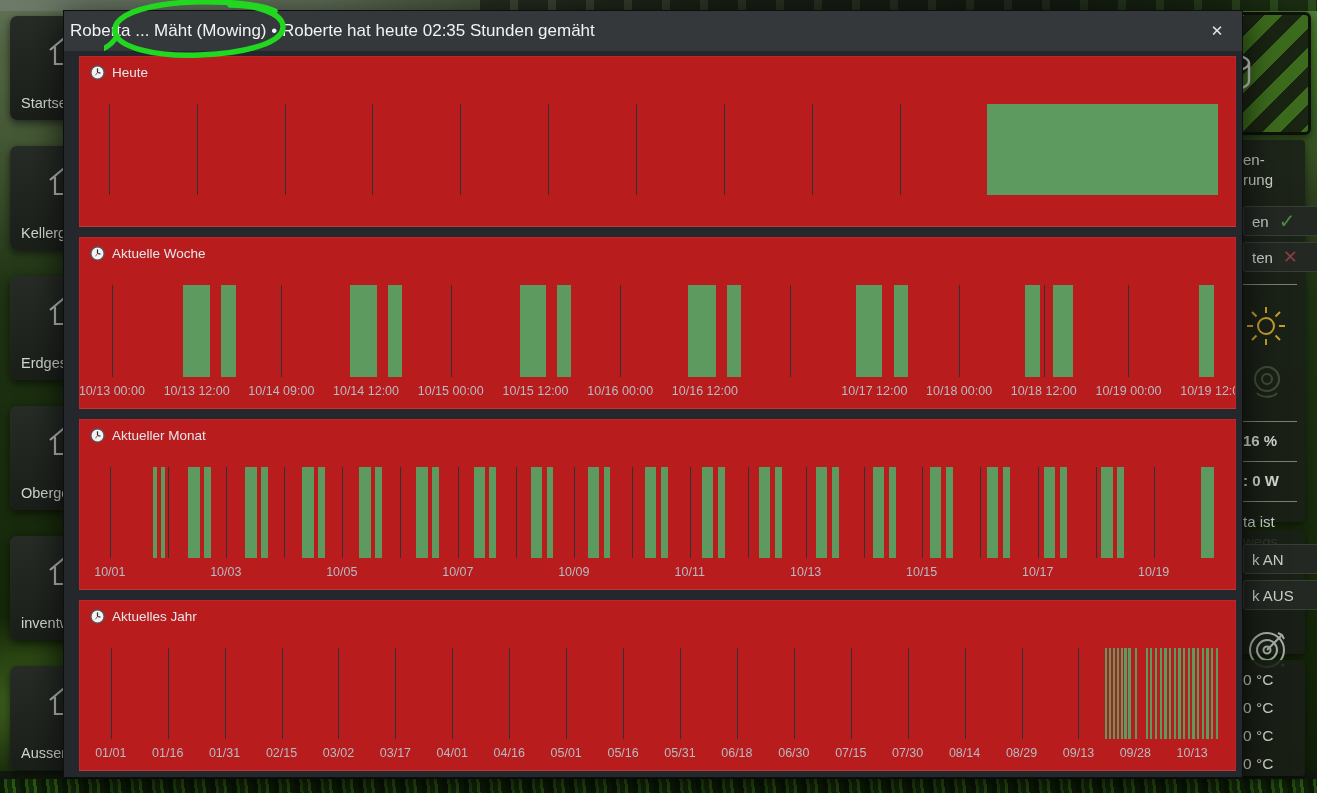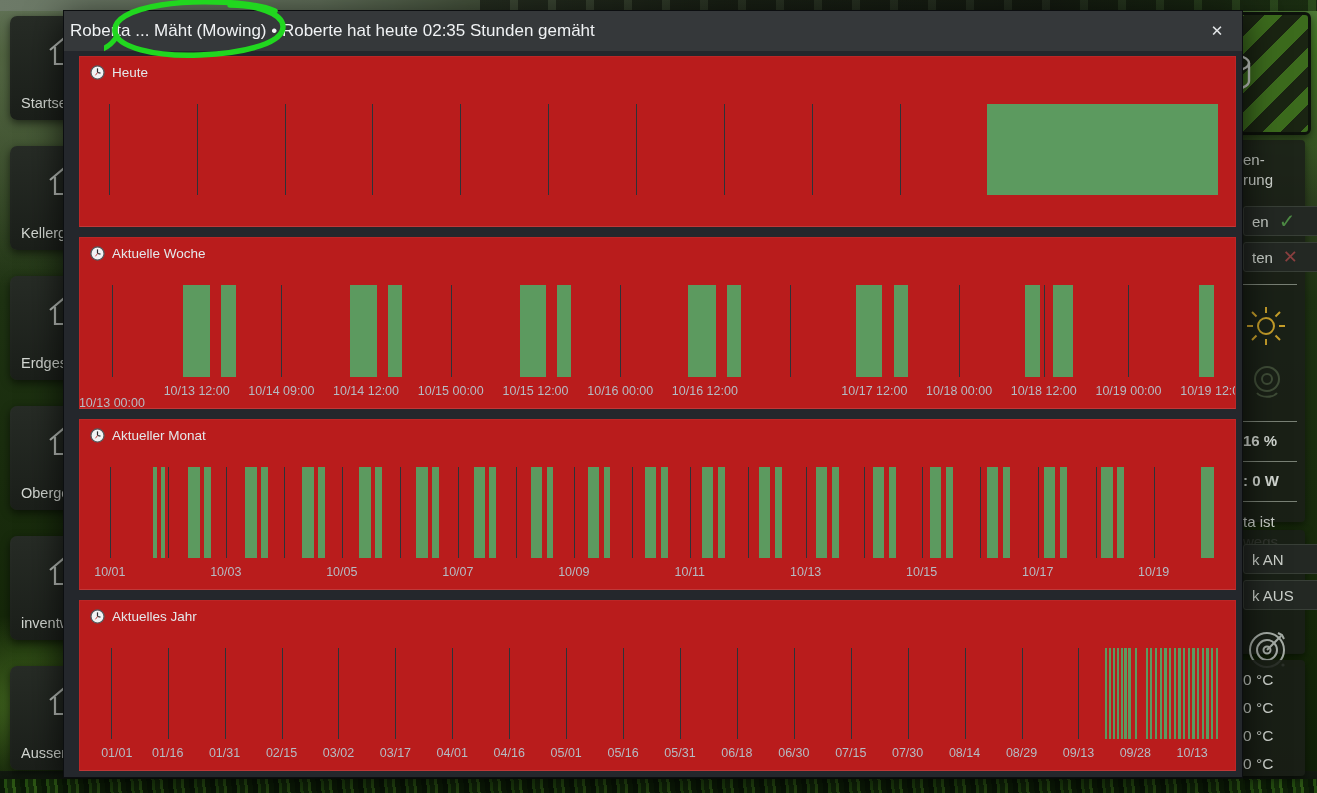--- a/index.html
+++ b/index.html
@@ -264,21 +264,21 @@
             <div class="bar" style="left: 41.14%; width: 1.31%; background: rgb(92, 154, 95);"></div>
             <div class="bar" style="left: 52.66%; width: 2.44%; background: rgb(92, 154, 95);"></div>
             <div class="bar" style="left: 56.07%; width: 1.22%; background: rgb(92, 154, 95);"></div>
             <div class="bar" style="left: 67.42%; width: 2.27%; background: rgb(92, 154, 95);"></div>
             <div class="bar" style="left: 70.74%; width: 1.23%; background: rgb(92, 154, 95);"></div>
             <div class="bar" style="left: 82.27%; width: 1.31%; background: rgb(92, 154, 95);"></div>
             <div class="bar" style="left: 84.72%; width: 1.74%; background: rgb(92, 154, 95);"></div>
             <div class="bar" style="left: 97.55%; width: 1.31%; background: rgb(92, 154, 95);"></div>
           </div>
         <div class="xlabels">
-            <span class="tick" style="left: 2.1%; margin-top: 12px;">10/13 00:00</span>
+            <span class="tick" style="left: 2.1%;">10/13 00:00</span>
             <span class="tick" style="left: 9.54%;">10/13 12:00</span>
             <span class="tick" style="left: 16.98%;">10/14 09:00</span>
             <span class="tick" style="left: 24.41%;">10/14 12:00</span>
             <span class="tick" style="left: 31.85%;">10/15 00:00</span>
             <span class="tick" style="left: 39.29%;">10/15 12:00</span>
             <span class="tick" style="left: 46.73%;">10/16 00:00</span>
             <span class="tick" style="left: 54.16%;">10/16 12:00</span>
             <span class="tick" style="left: 61.6%; margin-top: 28px;">10/17 00:00</span>
             <span class="tick" style="left: 69.04%;">10/17 12:00</span>
             <span class="tick" style="left: 76.48%;">10/18 00:00</span>
@@ -421,21 +421,21 @@
             <div class="bar" style="left: 96.13%; width: 0.2%; background: rgb(92, 154, 95);"></div>
             <div class="bar" style="left: 96.54%; width: 0.2%; background: rgb(92, 154, 95);"></div>
             <div class="bar" style="left: 96.95%; width: 0.2%; background: rgb(92, 154, 95);"></div>
             <div class="bar" style="left: 97.36%; width: 0.2%; background: rgb(92, 154, 95);"></div>
             <div class="bar" style="left: 97.77%; width: 0.2%; background: rgb(92, 154, 95);"></div>
             <div class="bar" style="left: 98.18%; width: 0.2%; background: rgb(92, 154, 95);"></div>
             <div class="bar" style="left: 98.59%; width: 0.2%; background: rgb(92, 154, 95);"></div>
             <div class="bar" style="left: 99%; width: 0.2%; background: rgb(92, 154, 95);"></div>
           </div>
         <div class="xlabels">
-            <span class="tick" style="left: 2%; margin-left: 6px;">01/01</span>
+            <span class="tick" style="left: 2%;">01/01</span>
             <span class="tick" style="left: 7%;">01/16</span>
             <span class="tick" style="left: 11.99%;">01/31</span>
             <span class="tick" style="left: 16.99%;">02/15</span>
             <span class="tick" style="left: 21.99%;">03/02</span>
             <span class="tick" style="left: 26.99%;">03/17</span>
             <span class="tick" style="left: 31.98%;">04/01</span>
             <span class="tick" style="left: 36.98%;">04/16</span>
             <span class="tick" style="left: 41.98%;">05/01</span>
             <span class="tick" style="left: 46.98%;">05/16</span>
             <span class="tick" style="left: 51.97%;">05/31</span>

